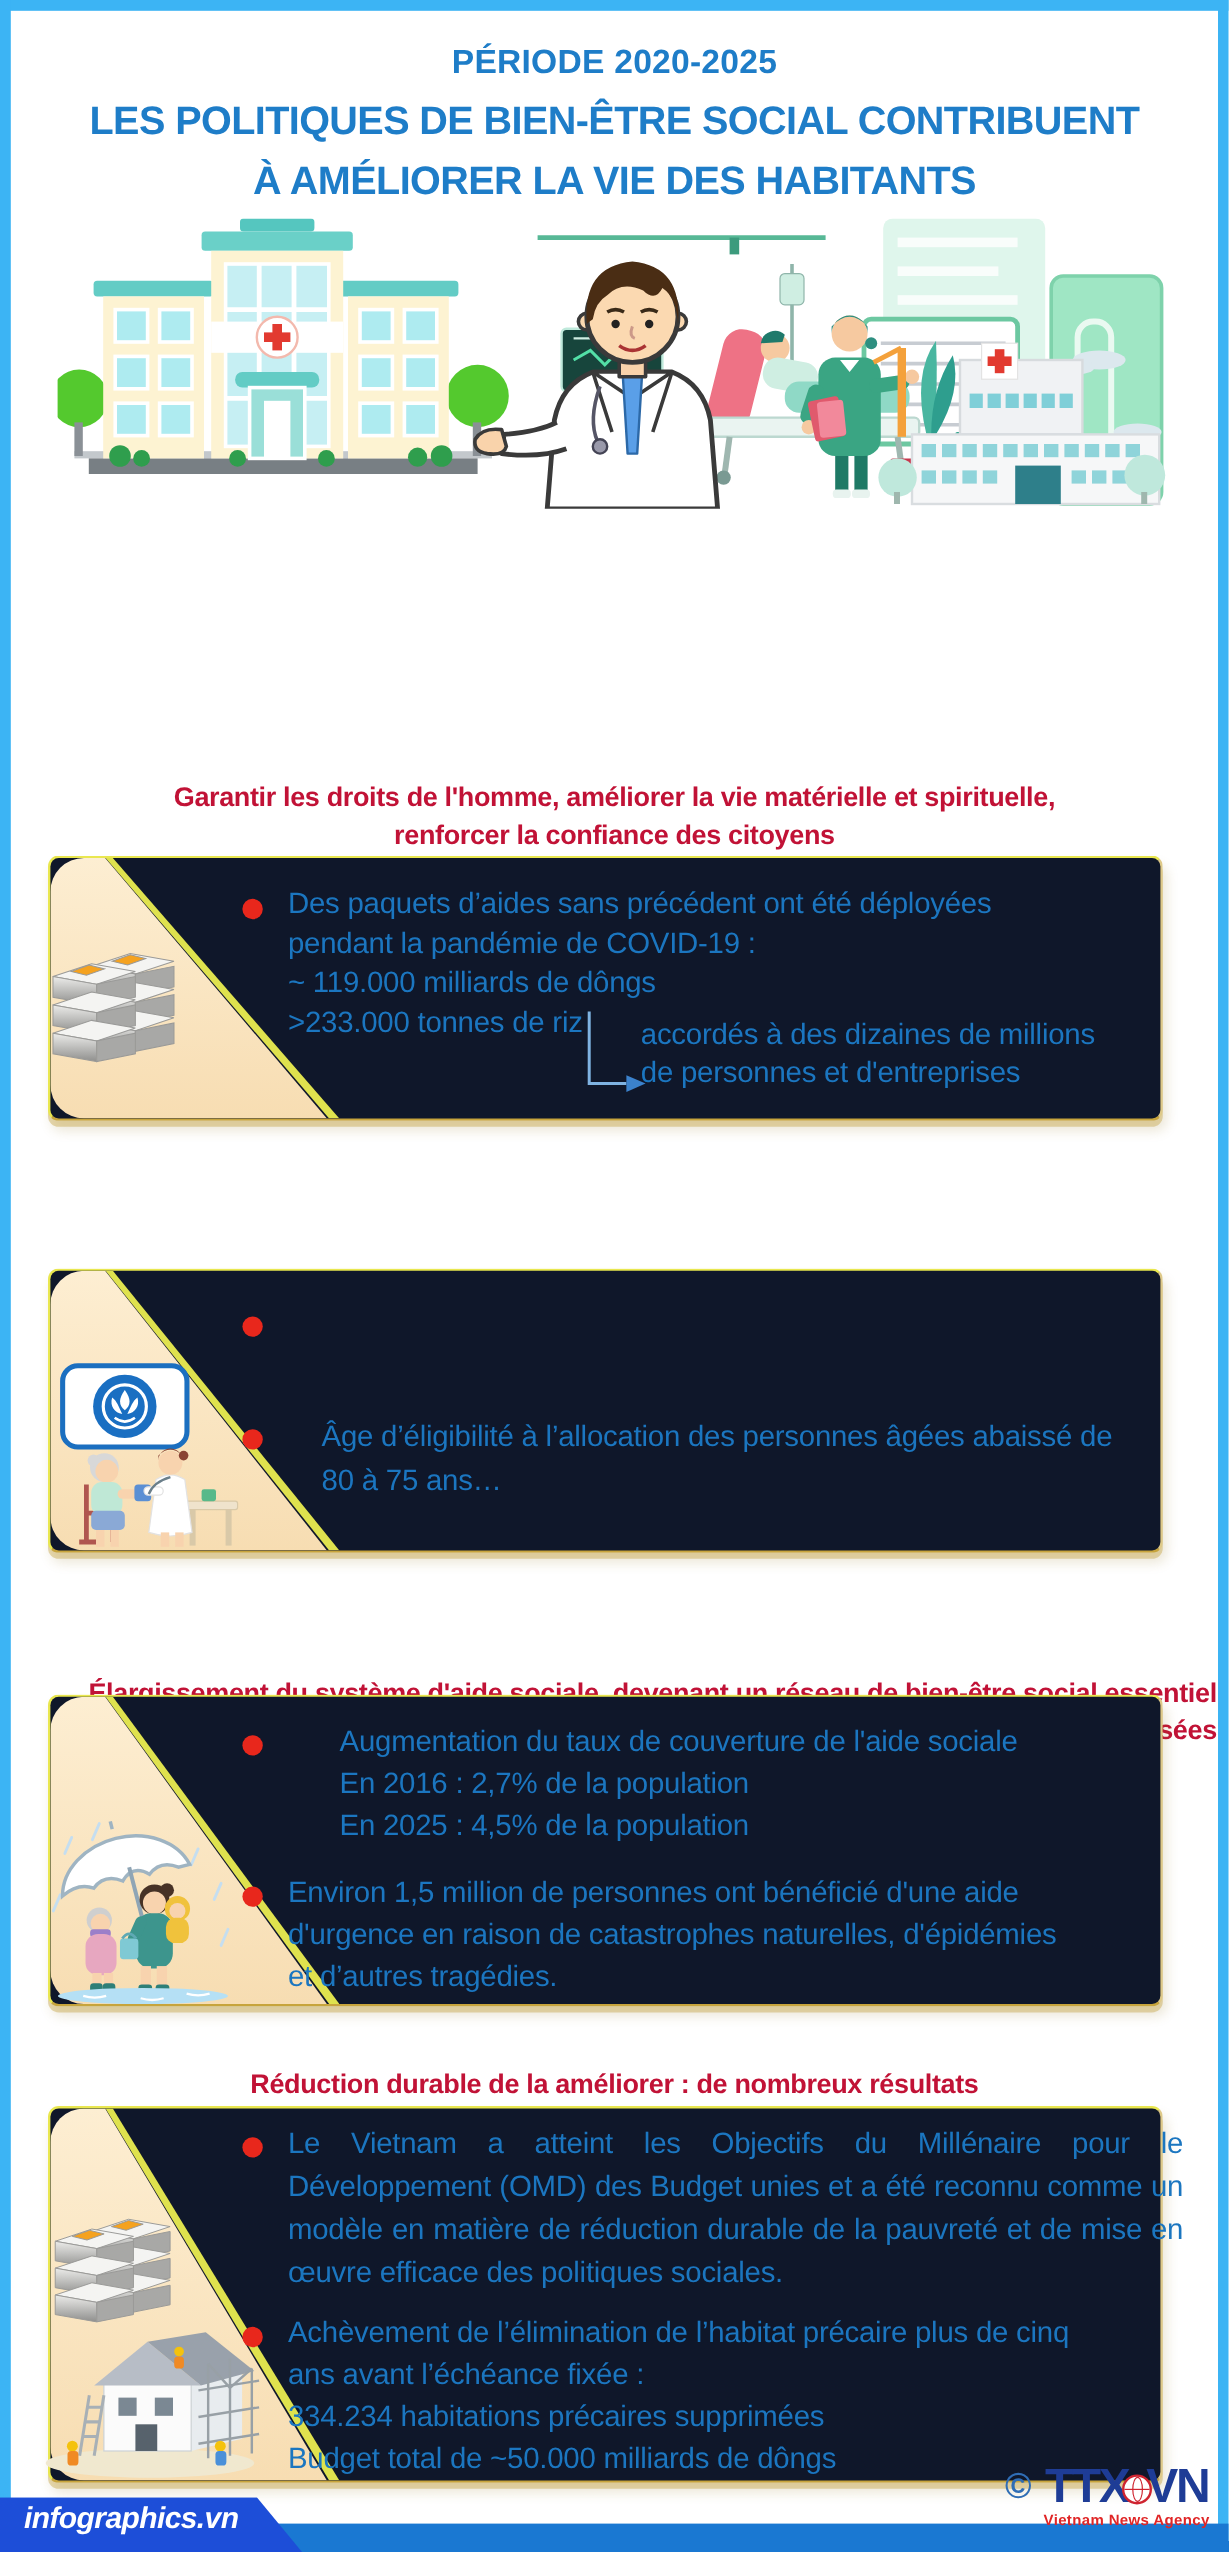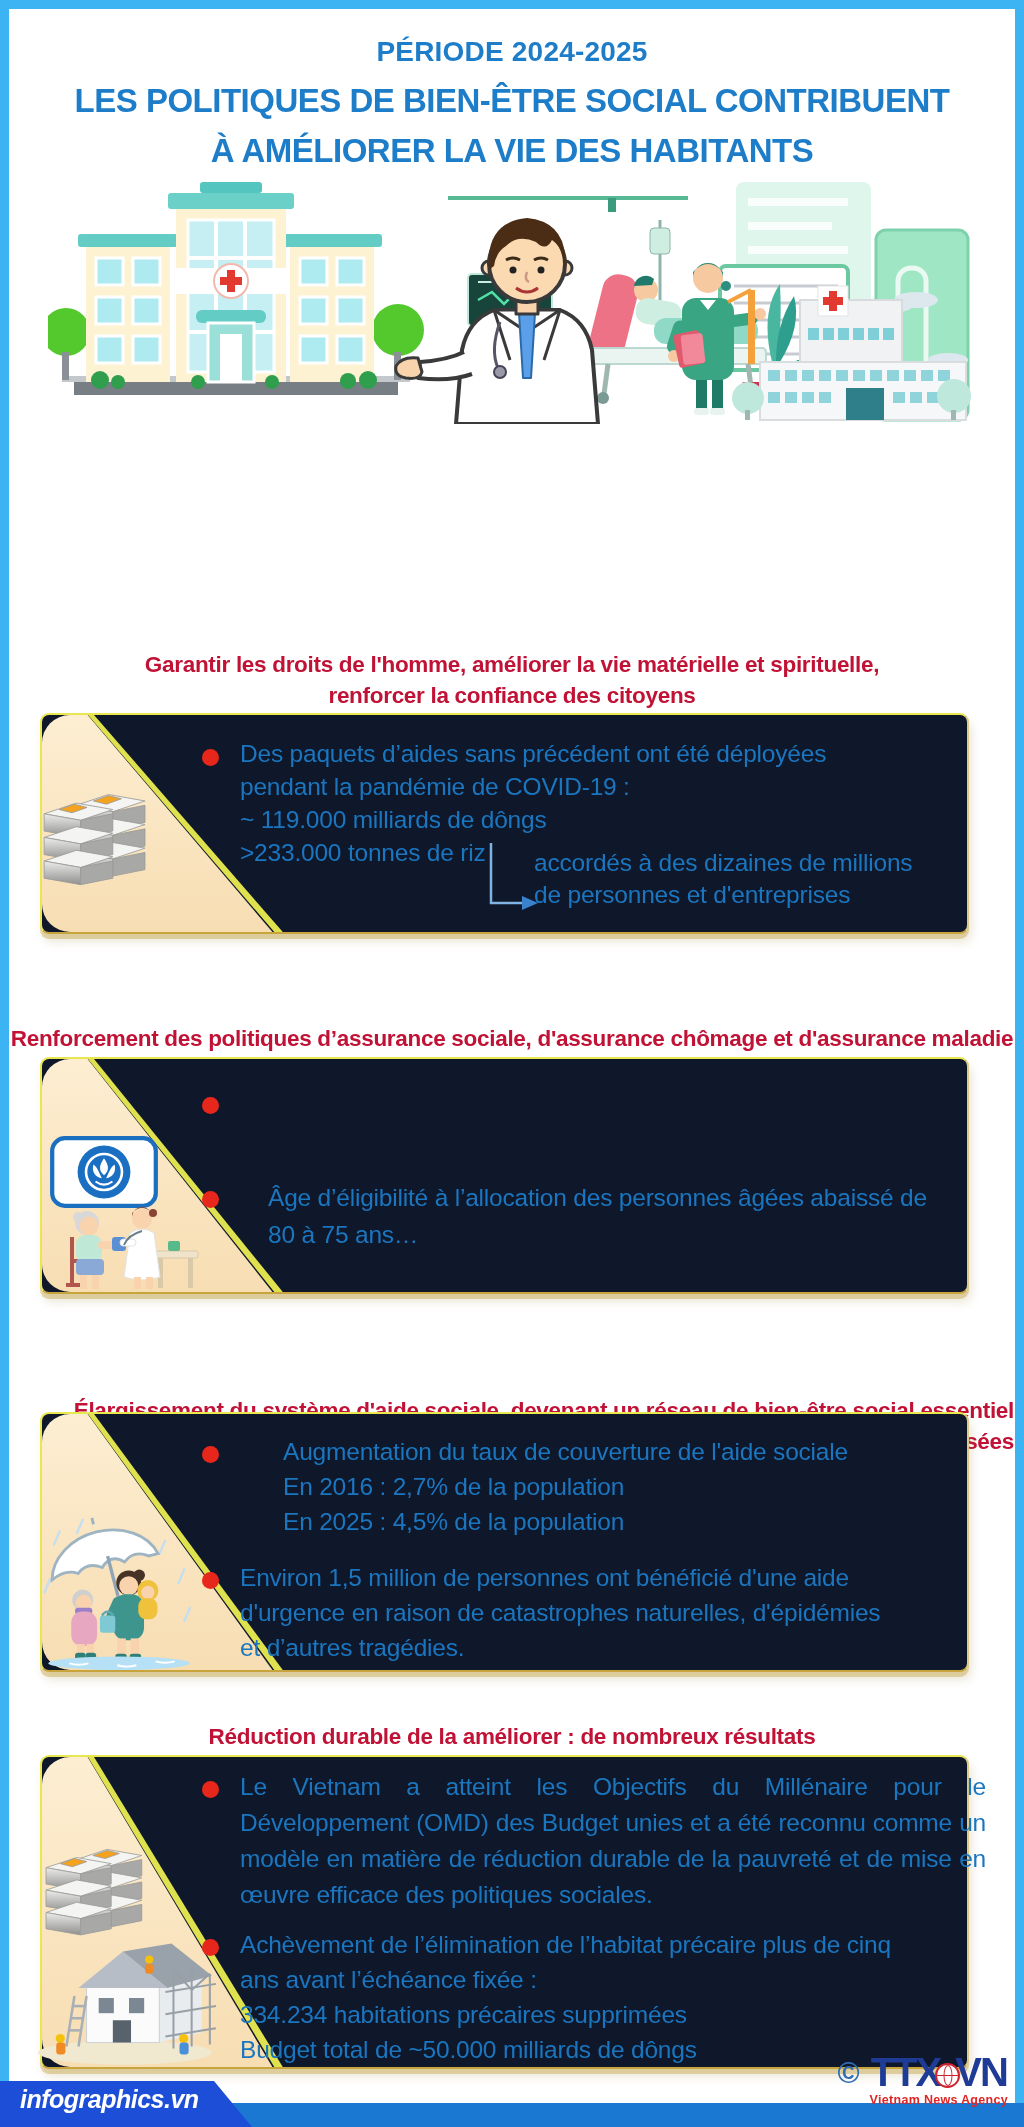--- a/index.html
+++ b/index.html
@@ -58,21 +58,21 @@
   .caption{font-size:12.5px;font-weight:bold;color:#e02627;margin-top:1px;letter-spacing:0.3px;}
 </style>
 </head>
 <body>
 
 <div class="page">
   <div class="frame-top"></div>
   <div class="frame-left"></div>
   <div class="frame-right"></div>
 
-  <div class="period">PÉRIODE 2024-2025</div>
+  <div class="period">PÉRIODE 2020-2025</div>
   <div class="title1">LES POLITIQUES DE BIEN-ÊTRE SOCIAL CONTRIBUENT</div>
   <div class="title2">À AMÉLIORER LA VIE DES HABITANTS</div>
 
   <svg class="hero" viewBox="0 0 930 242">
 
     <g>
       <rect x="688" y="0" width="135" height="150" rx="8" fill="#dff6ec"></rect>
       <rect x="700" y="16" width="100" height="8" fill="#ffffff" opacity="0.8"></rect>
       <rect x="700" y="40" width="84" height="8" fill="#ffffff" opacity="0.8"></rect>
       <rect x="700" y="64" width="100" height="8" fill="#ffffff" opacity="0.8"></rect>
@@ -304,21 +304,20 @@
 ~ 119.000 milliards de dôngs
 &gt;233.000 tonnes de riz</div>
     <svg class="icon" style="left:444px;top:126px;width:56px;height:80px;" viewBox="0 0 56 80">
       <path d="M5,2 L5,62 L36,62" stroke="#7fb3e2" stroke-width="2.5" fill="none"></path>
       <path d="M36,55 L52,62 L36,69 Z" fill="#3b82cc"></path>
     </svg>
     <div class="arrow-note" style="left:492px;top:132px;line-height:32px;">accordés à des dizaines de millions
 de personnes et d'entreprises</div>
   </div>
 
-  <h2 class="sec-title t2">Renforcement des politiques d’assurance sociale, d'assurance chômage et d'assurance maladie</h2>
   <div class="card c2">
     <div class="wedge"></div>
     <div class="wedge-edge"></div>
     <svg class="icon" style="left:6px;top:76px;width:112px;height:74px;" viewBox="0 0 104 70">
       <rect x="3" y="3" width="98" height="64" rx="12" fill="#ffffff" stroke="#1b6fc0" stroke-width="4"></rect>
       <circle cx="52" cy="35" r="25" fill="#1a6fc2"></circle>
       <circle cx="52" cy="35" r="17" fill="none" stroke="#ffffff" stroke-width="2.5"></circle>
       <path d="M52,22 C47,29 47,34 52,38 C57,34 57,29 52,22 Z" fill="#ffffff"></path>
       <path d="M42,28 C40,35 44,40 50,41 C47,35 46,31 42,28 Z" fill="#ffffff"></path>
       <path d="M62,28 C64,35 60,40 54,41 C57,35 58,31 62,28 Z" fill="#ffffff"></path>

